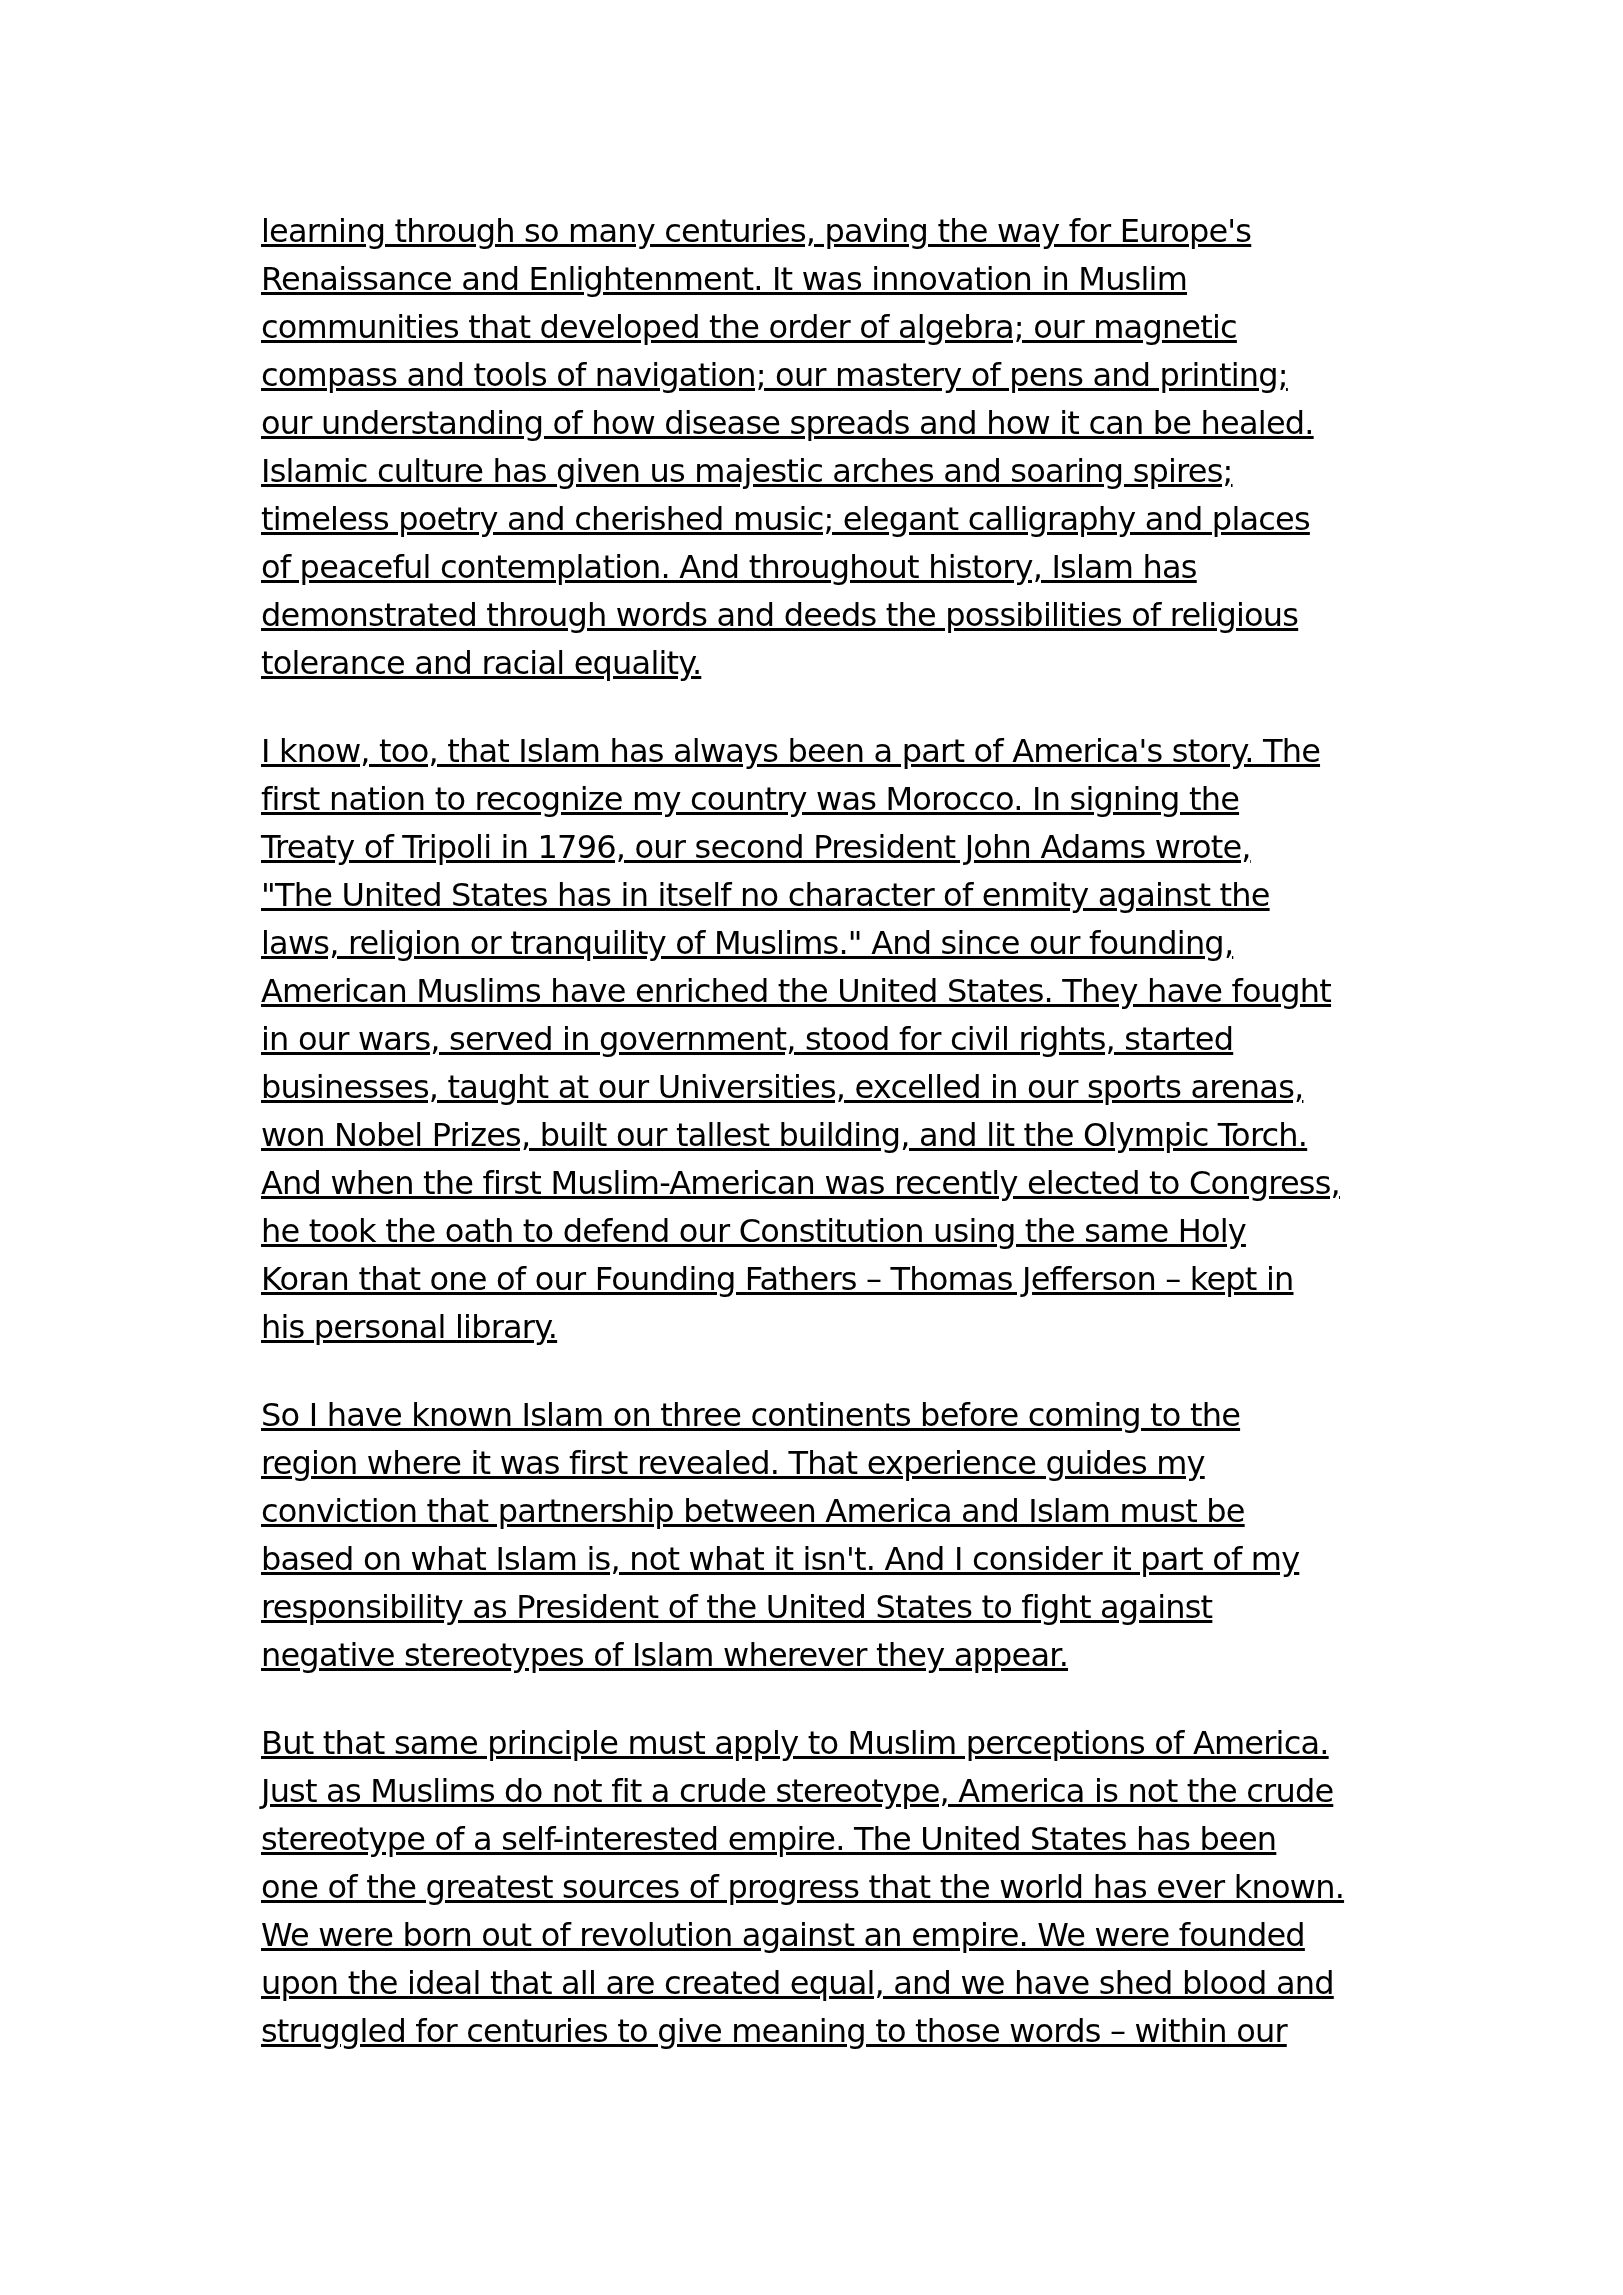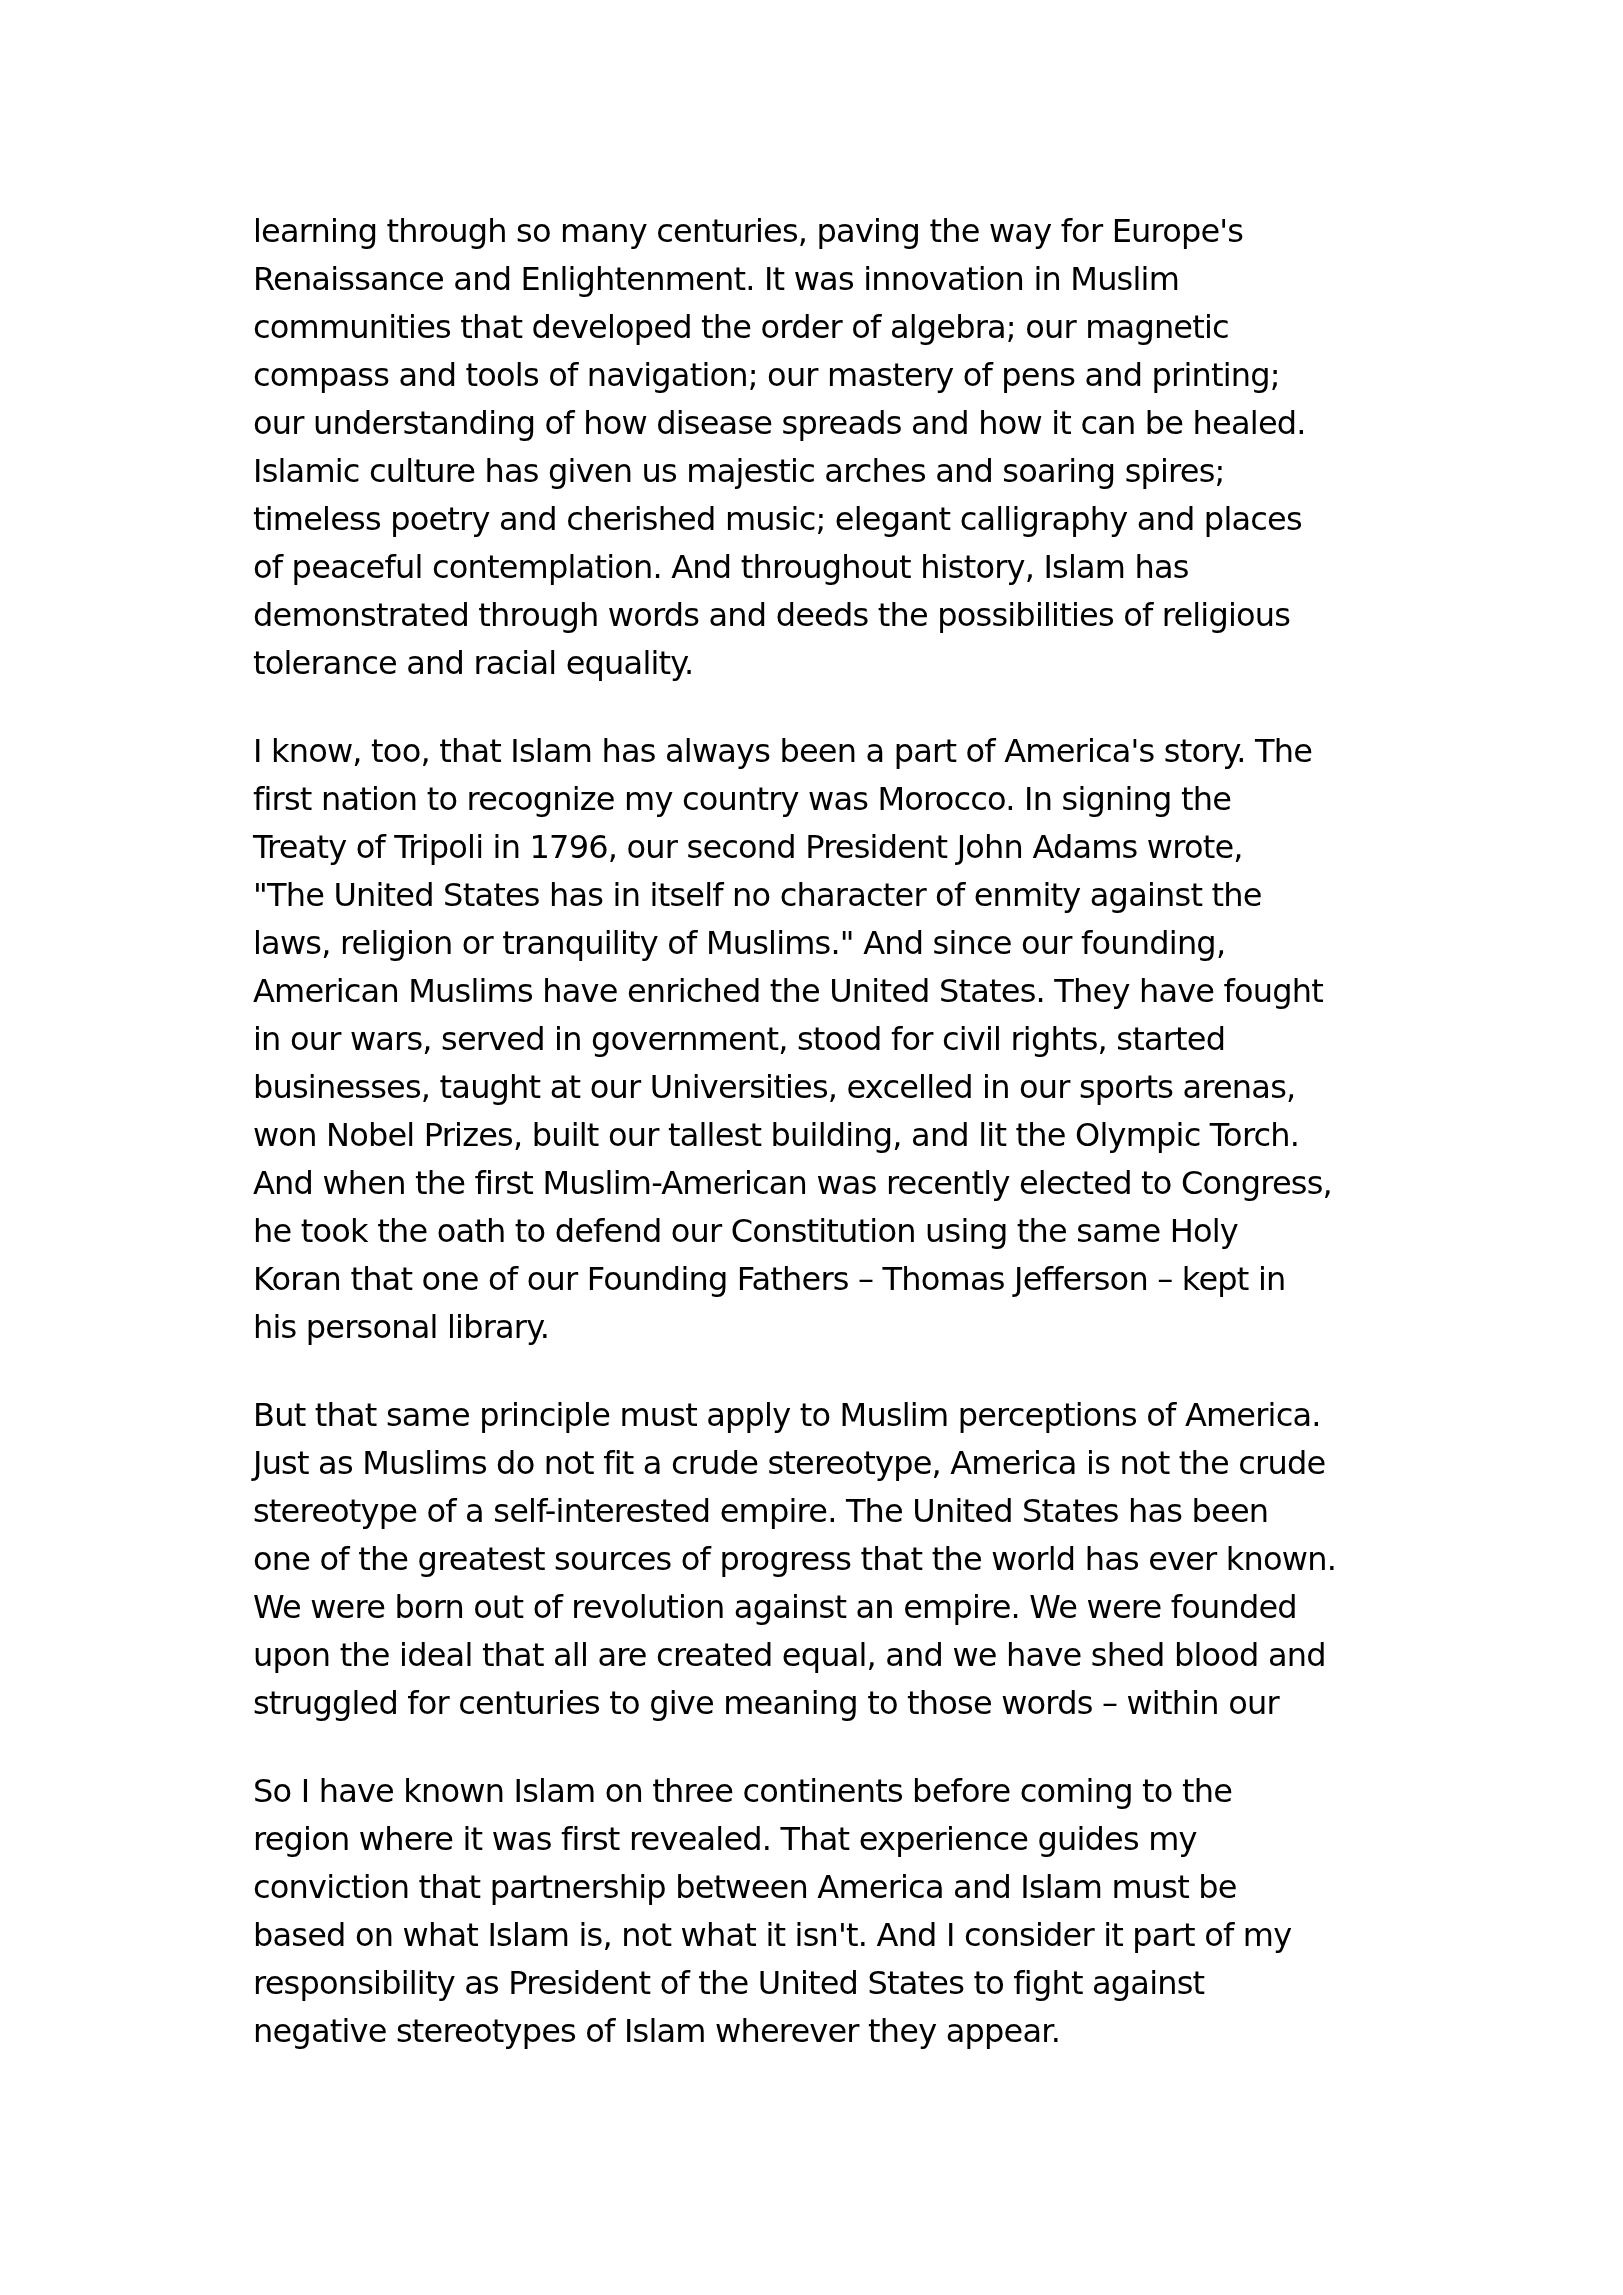--- a/index.html
+++ b/index.html
@@ -18,22 +18,23 @@
   }
   .doc-text {
     font-family: "DejaVu Sans", "Liberation Sans", sans-serif;
     font-size: 32px;
     line-height: 48px;
     letter-spacing: -0.8px;
     color: #000000;
     font-weight: 400;
   }
   .paragraph {
-    margin: 0 0 40px 8px;
+    margin: 0 0 40px 16px;
     white-space: pre;   
+    text-decoration: underline;
   }
 </style>
 </head>
 <body>
 
 <div class="page doc-text">
   <p class="paragraph">learning through so many centuries, paving the way for Europe's
 Renaissance and Enlightenment. It was innovation in Muslim
 communities that developed the order of algebra; our magnetic
 compass and tools of navigation; our mastery of pens and printing;
@@ -51,28 +52,28 @@
 laws, religion or tranquility of Muslims." And since our founding,
 American Muslims have enriched the United States. They have fought
 in our wars, served in government, stood for civil rights, started
 businesses, taught at our Universities, excelled in our sports arenas,
 won Nobel Prizes, built our tallest building, and lit the Olympic Torch.
 And when the first Muslim-American was recently elected to Congress,
 he took the oath to defend our Constitution using the same Holy
 Koran that one of our Founding Fathers – Thomas Jefferson – kept in
 his personal library.</p>
 
+  <p class="paragraph">So I have known Islam on three continents before coming to the
+region where it was first revealed. That experience guides my
+conviction that partnership between America and Islam must be
+based on what Islam is, not what it isn't. And I consider it part of my
+responsibility as President of the United States to fight against
+negative stereotypes of Islam wherever they appear.</p>
+
   <p class="paragraph">But that same principle must apply to Muslim perceptions of America.
 Just as Muslims do not fit a crude stereotype, America is not the crude
 stereotype of a self-interested empire. The United States has been
 one of the greatest sources of progress that the world has ever known.
 We were born out of revolution against an empire. We were founded
 upon the ideal that all are created equal, and we have shed blood and
 struggled for centuries to give meaning to those words – within our</p>
-
-  <p class="paragraph">So I have known Islam on three continents before coming to the
-region where it was first revealed. That experience guides my
-conviction that partnership between America and Islam must be
-based on what Islam is, not what it isn't. And I consider it part of my
-responsibility as President of the United States to fight against
-negative stereotypes of Islam wherever they appear.</p>
 </div>
 
 
 </body></html>

